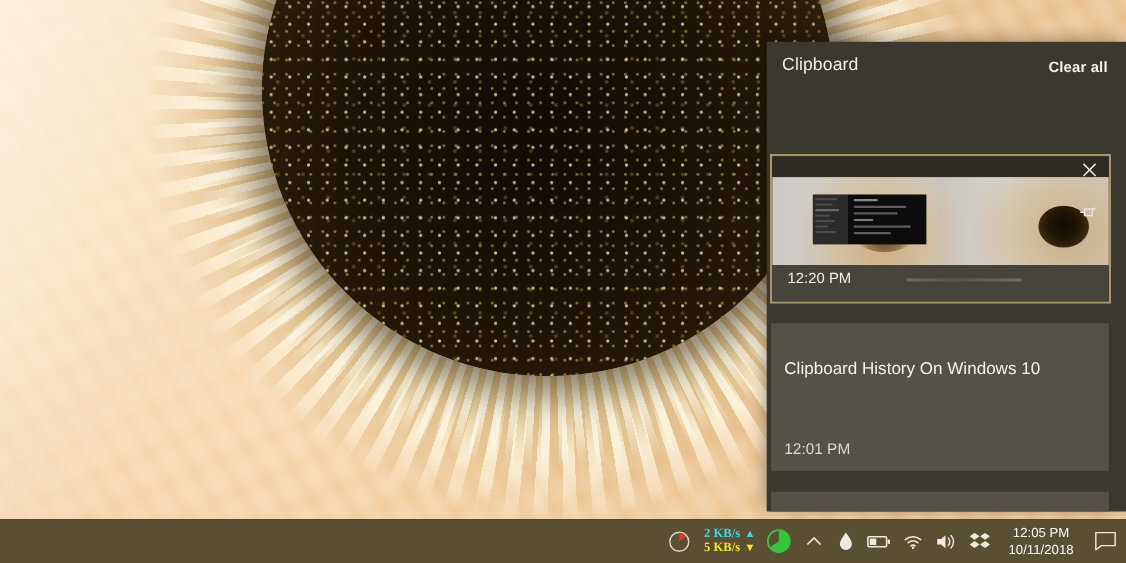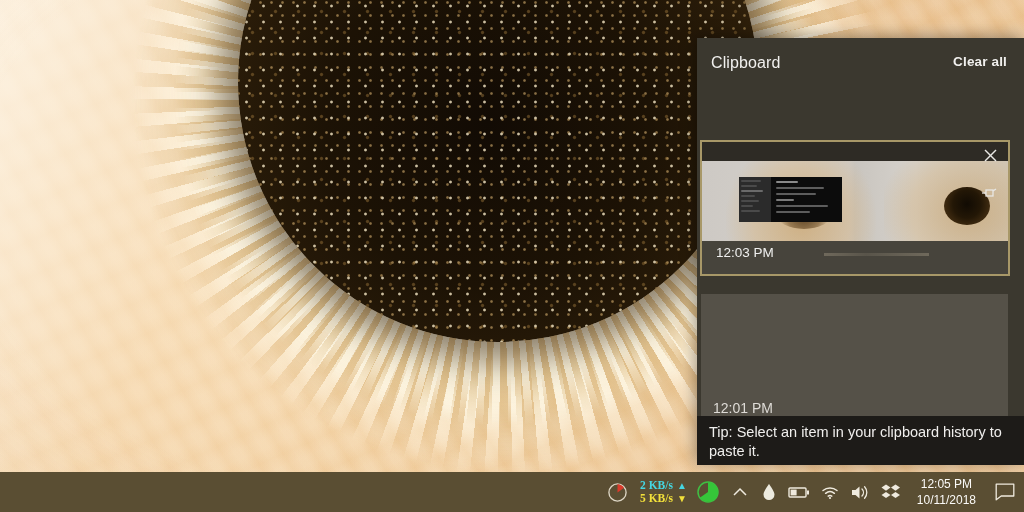--- a/index.html
+++ b/index.html
@@ -129,23 +129,23 @@
     top: 38px;
     width: 327px;
     height: 427px;
     background: #3b382f;
     box-shadow: -2px -2px 14px rgba(0,0,0,0.35);
     overflow: hidden;
   }
   .cb-header {
     height: 44px;
     display: flex;
-    align-items: flex-start;
+    align-items: center;
     justify-content: space-between;
-    padding: 16px 17px 0 14px;
+    padding: 0 17px 0 14px;
     box-sizing: border-box;
   }
   .cb-title {
     color: #f1f0ee;
     font-size: 16px;
     letter-spacing: .1px;
   }
   .cb-clear {
     color: #f1f0ee;
     font-size: 13.5px;
@@ -456,46 +456,46 @@
                 <div class="twl" style="width:48px"></div>
                 <div class="twl" style="width:40px"></div>
                 <div class="twl" style="width:18px;background:#7a7a7a"></div>
                 <div class="twl" style="width:52px"></div>
                 <div class="twl" style="width:34px"></div>
               </div>
             </div>
           </div>
           <div class="thumb-bottombar"></div>
           <div class="thumb-taskbar-hint"></div>
-          <div class="thumb-timestamp">12:03 PM</div>
+          <div class="thumb-timestamp">12:20 PM</div>
         </div>
         <div class="item-close">
           <svg width="13" height="13" viewBox="0 0 13 13" aria-hidden="true">
             <line x1="1" y1="1" x2="12" y2="12" stroke="#e8e7e4" stroke-width="1.4"></line>
             <line x1="12" y1="1" x2="1" y2="12" stroke="#e8e7e4" stroke-width="1.4"></line>
           </svg>
         </div>
         <div class="item-pin">
           <svg width="18" height="18" viewBox="0 0 18 18" aria-hidden="true">
             <rect x="6" y="6" width="7" height="6" fill="none" stroke="#e8e7e4" stroke-width="1.3"></rect>
             <line x1="2" y1="9" x2="6" y2="9" stroke="#e8e7e4" stroke-width="1.3"></line>
             <line x1="13" y1="7" x2="16" y2="5" stroke="#e8e7e4" stroke-width="1.3"></line>
           </svg>
         </div>
       </div>
 
       <div class="cb-item" id="cb-item-text">
+        <div class="cb-text-body">Clipboard History On Windows 10</div>
         <div class="cb-text-time">12:01 PM</div>
       </div>
 
       <div class="cb-item" id="cb-item-partial"></div>
 
     </div>
 
-    <div class="cb-tip">Tip: Select an item in your clipboard history to paste it.</div>
   </div>
 
   <div id="taskbar">
     <div class="tray">
 
       <div class="tray-item" style="width:34px">
         <svg width="21" height="21" viewBox="0 0 22 22" aria-hidden="true">
           <circle cx="11" cy="11" r="9" fill="none" stroke="#ded7c6" stroke-width="1.4"></circle>
           <path d="M11 11 L11 2.2 A8.8 8.8 0 0 1 17.6 6.2 Z" fill="#d93a2b"></path>
         </svg>

